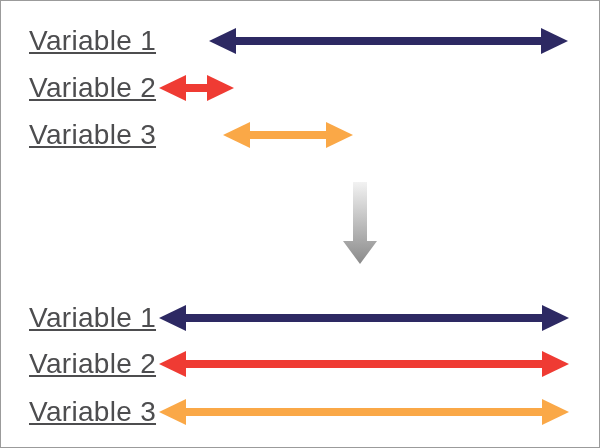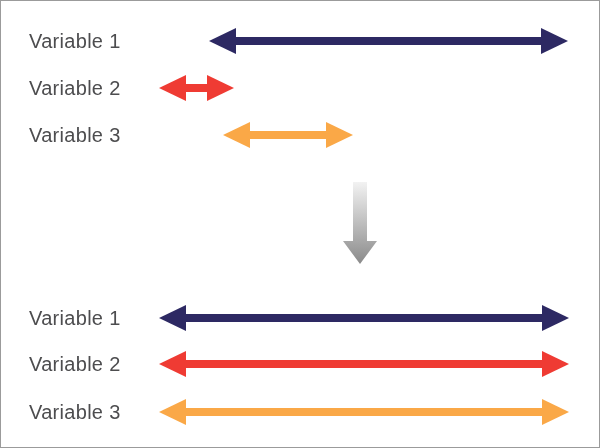--- a/index.html
+++ b/index.html
@@ -14,25 +14,26 @@
     box-sizing: border-box;
     background: #ffffff;
     border: 1px solid #9b9b9b;
     overflow: hidden;
     font-family: "Liberation Sans", sans-serif;
   }
   .var-label {
     position: absolute;
     height: 28px;
     line-height: 28px;
-    font-size: 20px;
+    font-size: 28px;
     letter-spacing: 0.3px;
     color: #4d4d4f;
     white-space: nowrap;
     user-select: none;
+    text-decoration: underline;
   }
   #arrow-layer {
     position: absolute;
     left: 0;
     top: 0;
     width: 600px;
     height: 448px;
     display: block;
   }
 </style>

